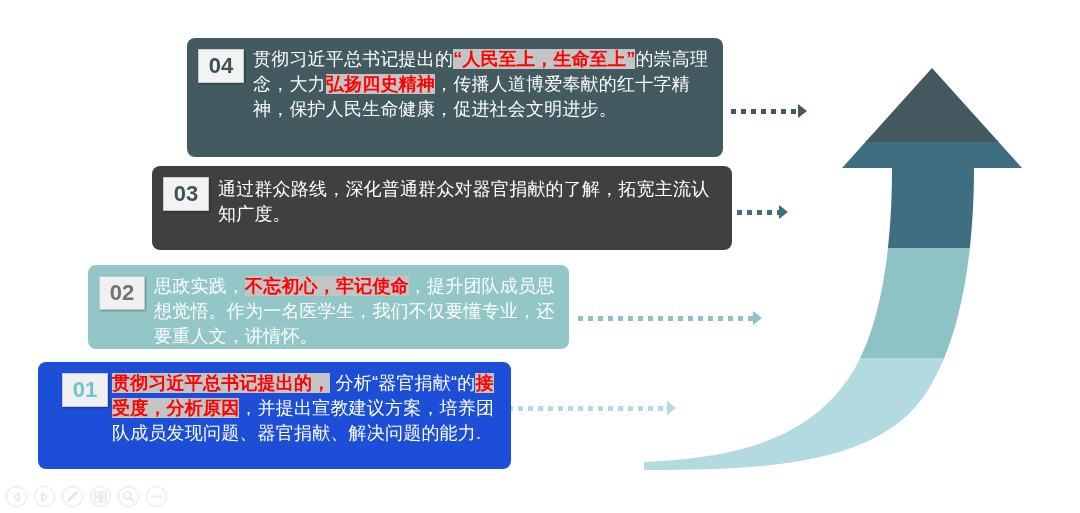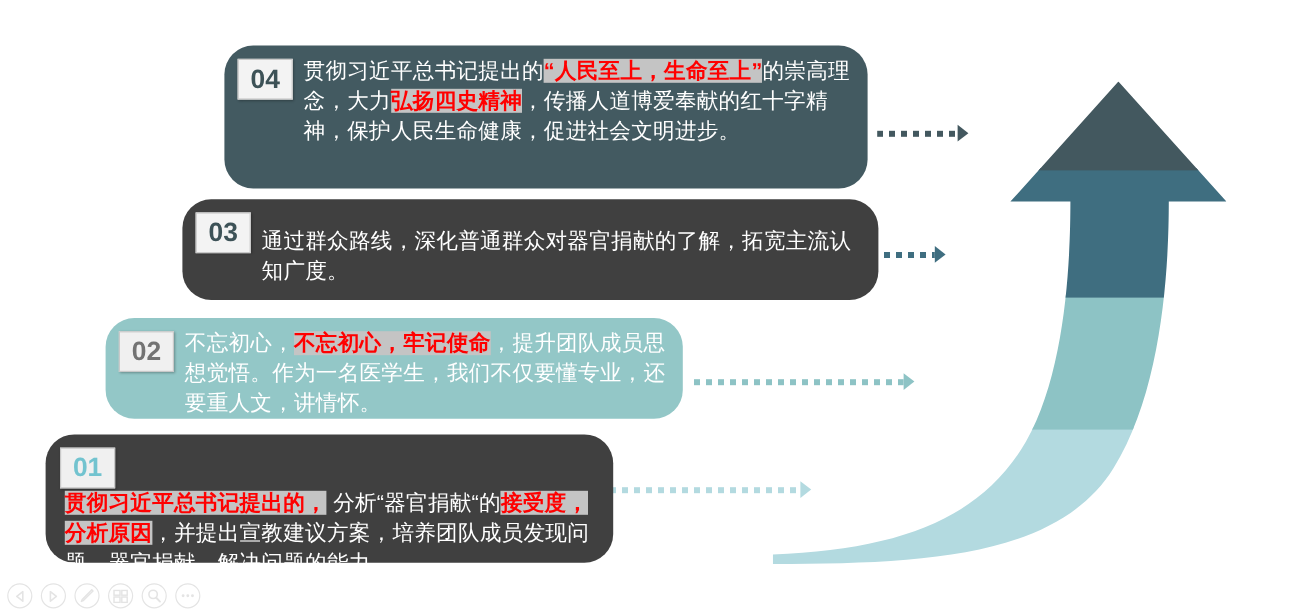--- a/index.html
+++ b/index.html
@@ -30,21 +30,21 @@
     left: 640px;
     top: 50px;
     width: 400px;
     height: 420px;
     pointer-events: none;
   }
 
   
   .step-box {
     position: absolute;
-    border-radius: 24px;
+    border-radius: 8px;
     box-sizing: border-box;
     display: flex;
     align-items: flex-start;
     padding: 9px 10px 9px 11px;
     justify-content: space-between;
   }
 
   .step-badge {
     flex: 0 0 auto;
     width: 44px;
@@ -86,37 +86,36 @@
   }
   #step-box-04 .step-badge { color: #3d5257; background: #f3f3f3; }
 
   
   #step-box-03 {
     left: 152px; top: 166px;
     width: 580px; height: 84px;
     background: #404040;
   }
   #step-box-03 .step-badge { color: #3d5257; background: #f3f3f3; }
-  #step-box-03 .step-text { padding-top: 2px; margin-top: 12px; }
+  #step-box-03 .step-text { padding-top: 2px; }
 
   
   #step-box-02 {
     left: 88px; top: 265px;
     width: 481px; height: 84px;
     background: #93c7c7;
   }
   #step-box-02 .step-badge { color: #737373; background: #f0f0f0; }
 
   
   #step-box-01 {
     left: 38px; top: 362px;
     width: 473px; height: 107px;
-    background: #404040;
-    padding-left: 12px;
-    flex-direction: column;
+    background: #1d4ed8;
+    padding-left: 24px;
   }
   #step-box-01 .step-badge { color: #72c3cf; background: #f0f0f0; }
   #step-box-01 .step-text { margin-left: 4px; }
 
   
   .connector {
     position: absolute;
     height: 14px;
     display: flex;
     align-items: center;
@@ -227,21 +226,21 @@
     <div class="step-text"><span>贯彻习近平总书记提出的</span><span class="hl">“人民至上，生命至上”</span><span>的崇高理念，大力</span><span class="hl">弘扬四史精神</span><span>，传播人道博爱奉献的红十字精神，保护人民生命健康，促进社会文明进步。</span></div>
   </div>
 
   <div class="step-box" id="step-box-03">
     <div class="step-badge">03</div>
     <div class="step-text"><span>通过群众路线，深化普通群众对器官捐献的了解，拓宽主流认知广度。</span></div>
   </div>
 
   <div class="step-box" id="step-box-02">
     <div class="step-badge">02</div>
-    <div class="step-text"><span>不忘初心，</span><span class="hl">不忘初心，牢记使命</span><span>，提升团队成员思想觉悟。作为一名医学生，我们不仅要懂专业，还要重人文，讲情怀。</span></div>
+    <div class="step-text"><span>思政实践，</span><span class="hl">不忘初心，牢记使命</span><span>，提升团队成员思想觉悟。作为一名医学生，我们不仅要懂专业，还要重人文，讲情怀。</span></div>
   </div>
 
   <div class="step-box" id="step-box-01">
     <div class="step-badge">01</div>
     <div class="step-text"><span class="hl">贯彻习近平总书记提出的，</span><span> 分析“器官捐献“的</span><span class="hl">接受度，分析原因</span><span>，并提出宣教建议方案，培养团队成员发现问题、器官捐献、解决问题的能力.</span></div>
   </div>
 
   <div id="bottom-toolbar">
     <div class="tool-btn">
       <svg width="9" height="10" viewBox="0 0 9 10">

